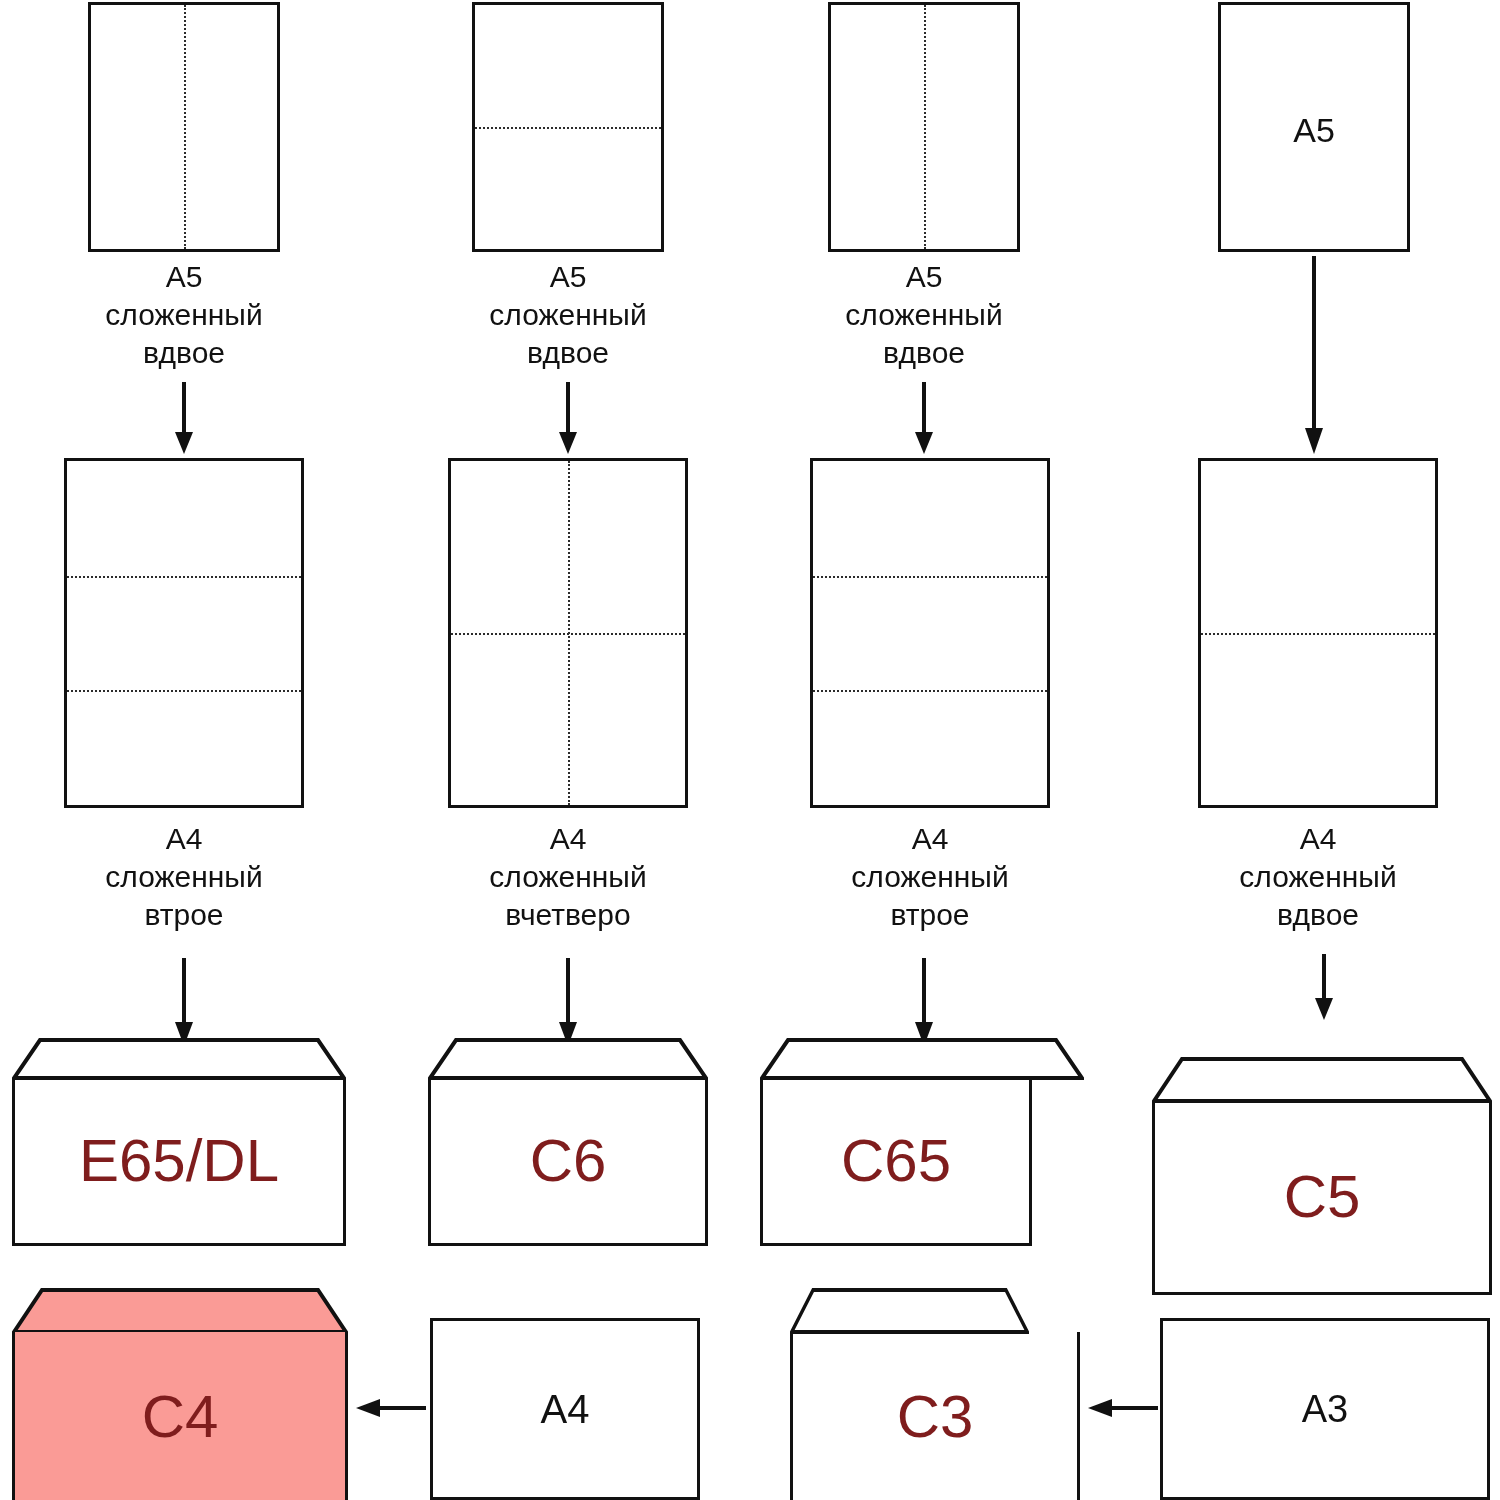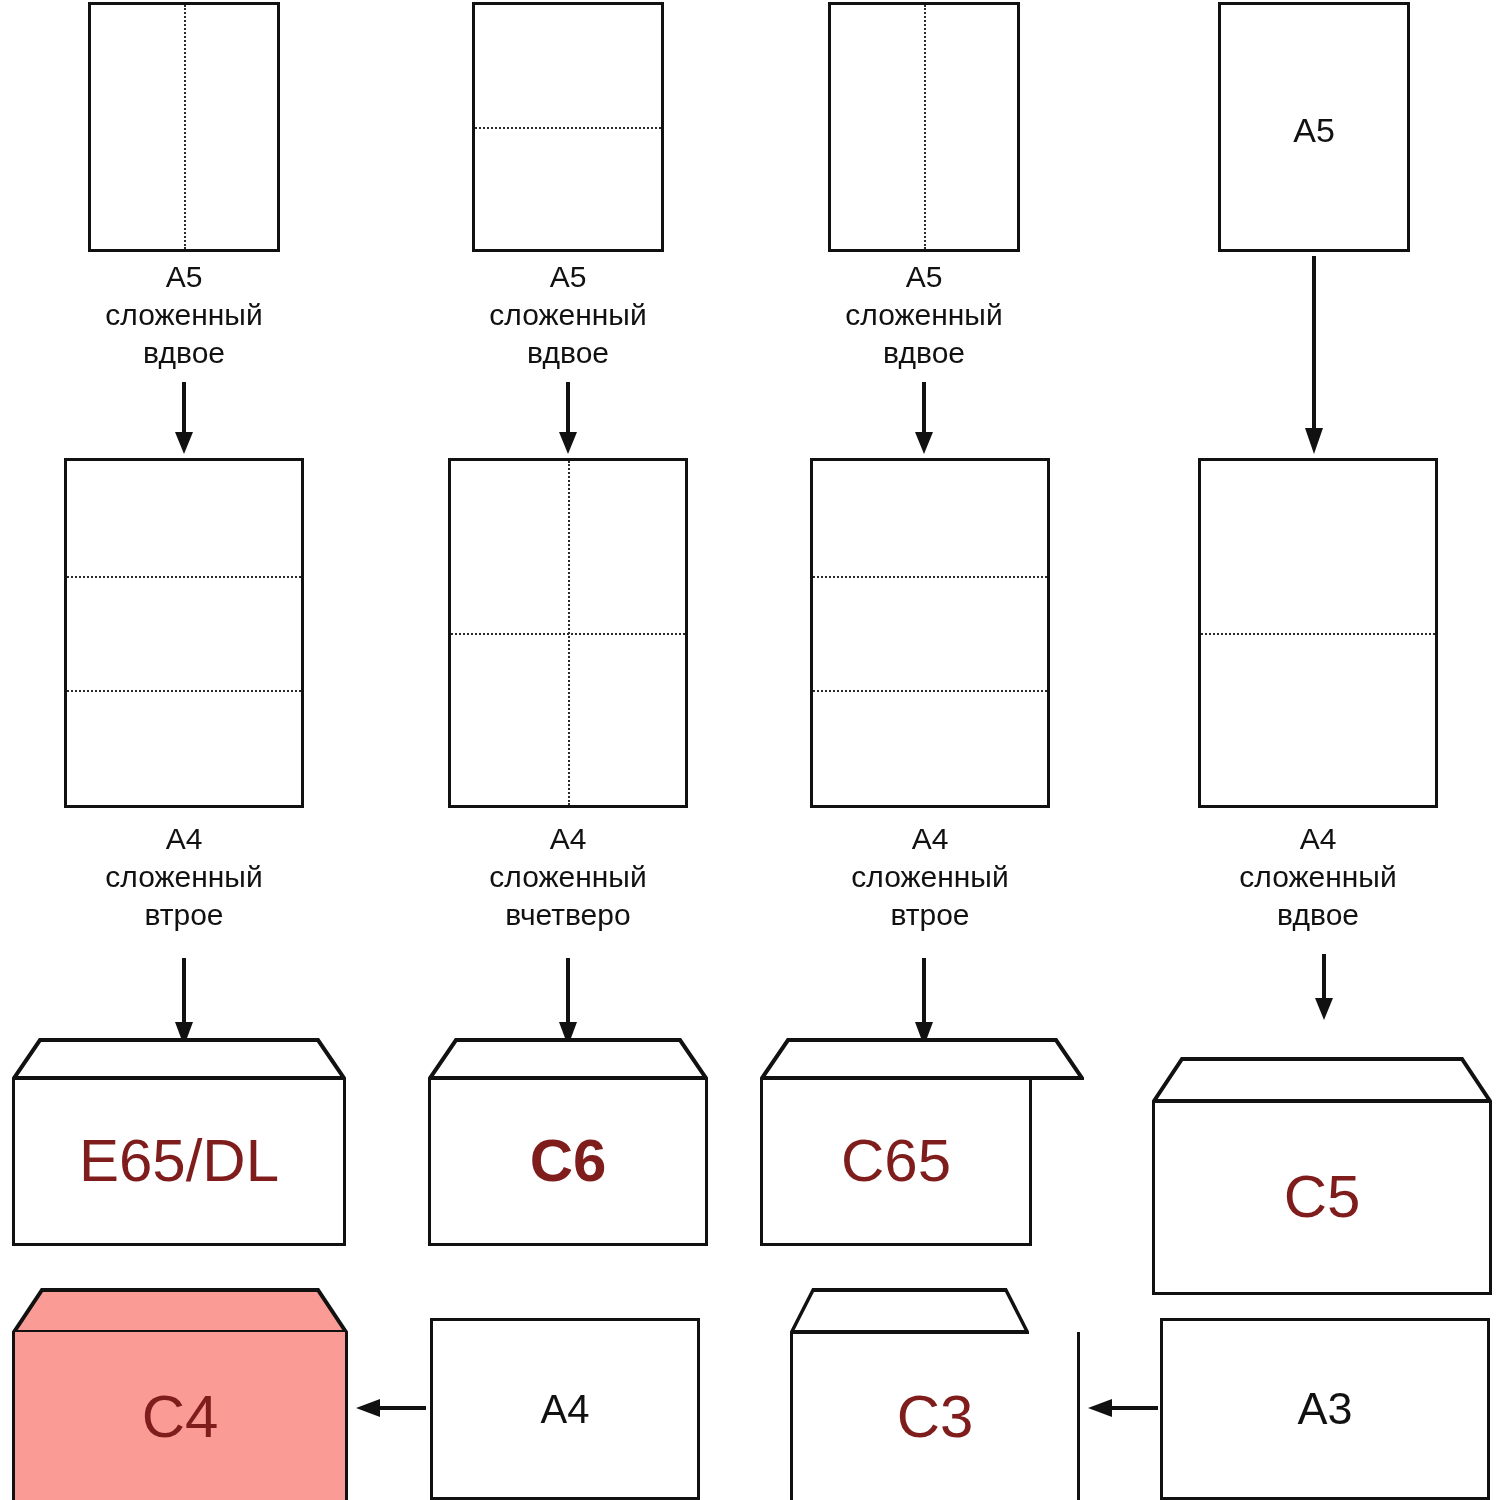--- a/index.html
+++ b/index.html
@@ -215,21 +215,21 @@
     <div class="flap" style="height:42px;">
       <svg viewBox="0 0 334 42" preserveAspectRatio="none">
         <polygon points="28,2 306,2 332,40 2,40" fill="#ffffff" stroke="#111111" stroke-width="4" stroke-linejoin="miter"></polygon>
       </svg>
     </div>
     <div class="body" style="top:40px; width:334px; height:168px;">
       <span class="env-label">E65/DL</span>
     </div>
   </div>
 
-  <div class="envelope" style="left:428px; top:1038px; width:280px; height:196px;font-weight:bold;">
+  <div class="envelope" style="left:428px; top:1038px; width:280px; height:196px;">
     <div class="flap" style="height:42px;">
       <svg viewBox="0 0 280 42" preserveAspectRatio="none">
         <polygon points="28,2 252,2 278,40 2,40" fill="#ffffff" stroke="#111111" stroke-width="4" stroke-linejoin="miter"></polygon>
       </svg>
     </div>
     <div class="body" style="top:40px; width:280px; height:168px;">
       <span class="env-label">C6</span>
     </div>
   </div>
 
@@ -289,16 +289,16 @@
   </div>
 
   <div class="arrow-left" style="left:1088px; top:1395px; width:70px;">
     <svg viewBox="0 0 70 26" preserveAspectRatio="none">
       <line x1="70" y1="13" x2="16" y2="13" stroke="#111111" stroke-width="4"></line>
       <polygon points="0,13 24,4 24,22" fill="#111111"></polygon>
     </svg>
   </div>
 
   <div class="sheet" style="left:1160px; top:1318px; width:330px; height:182px; display:flex; align-items:center; justify-content:center;">
-    <span class="env-label" style="font-size:45px;">A3</span>
+    <span class="env-label" style="font-size:38px;">A3</span>
   </div>
 
 </div>
 
 </body></html>

